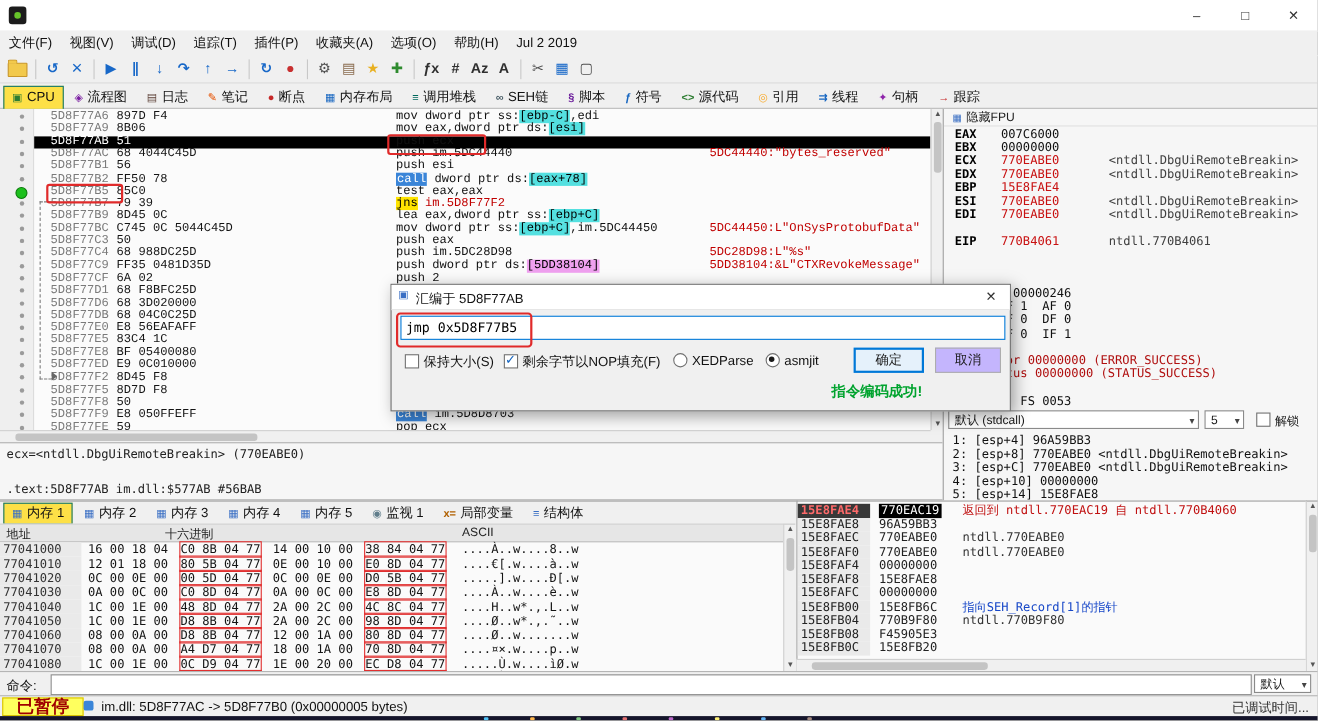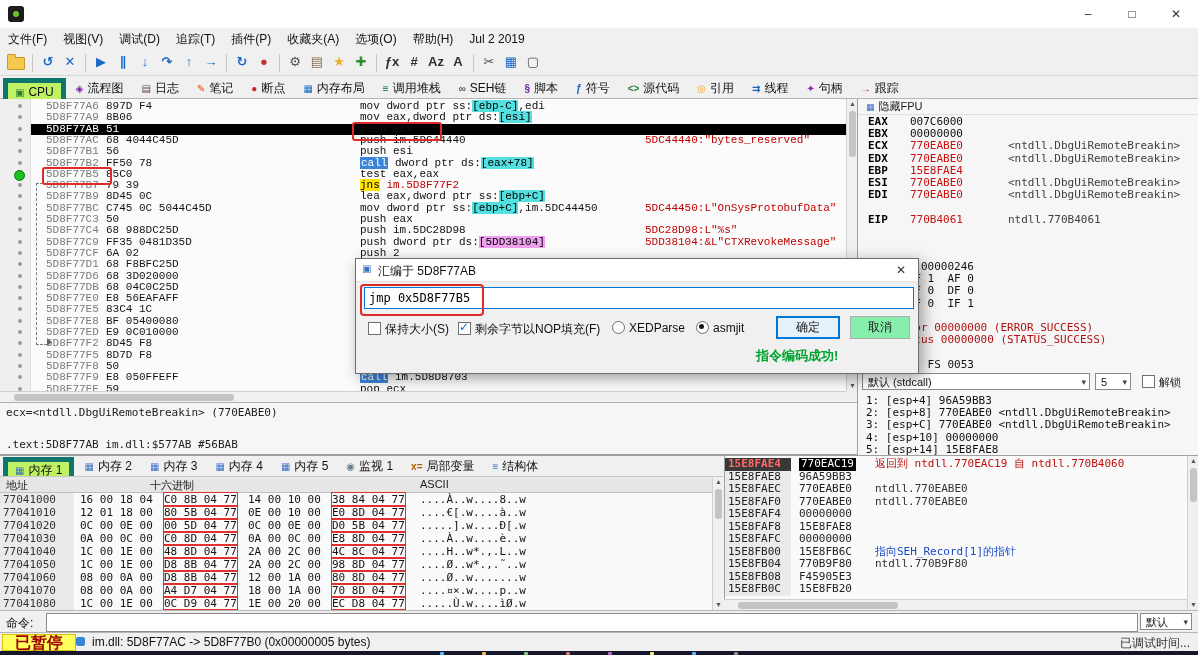--- a/index.html
+++ b/index.html
@@ -22,21 +22,21 @@
   
   #toolbar{position:absolute;left:0;top:50px;width:100%;height:26px;background:#F0F0F0;border-bottom:1px solid #D5D5D5;padding-left:4px;box-sizing:border-box;}
   .tb-icon{display:inline-block;width:20px;height:20px;margin:2px 1px;text-align:center;line-height:20px;font-size:13px;font-weight:bold;vertical-align:top;}
   .tb-sep{display:inline-block;width:1px;height:18px;background:#C8C8C8;margin:4px 4px;vertical-align:top;}
   .tb-folder{position:relative;width:16px;height:11px;background:#F2C94C;border:1px solid #C8962A;border-radius:1px;margin:7px 3px 0 3px;}
   .tb-folder::before{content:'';position:absolute;left:-1px;top:-4px;width:7px;height:3px;background:#F2C94C;border:1px solid #C8962A;border-bottom:none;border-radius:2px 2px 0 0;}
 
   
   #viewtabs{position:absolute;left:0;top:76px;width:100%;height:23px;background:#F0F0F0;border-bottom:1px solid #B5B5B5;padding-left:2px;box-sizing:border-box;}
   .vtab{display:inline-block;height:18px;margin:2px 1px 0 1px;padding:1px 7px;border:1px solid transparent;vertical-align:top;line-height:16px;}
-  .vtab.sel{background:#bef264;border:5px solid #0f766e;text-align:right;}
+  .vtab.sel{background:#fde047;border:1px solid #0f766e;text-align:right;}
   .vtab-ico{display:inline-block;margin-right:4px;font-size:10px;font-weight:bold;}
   .vtab-lbl{font-size:12px;color:#111;}
 
   
   #disasm{position:absolute;left:0;top:99px;width:846px;height:292px;background:#FBFBFB;overflow:hidden;}
   #d-rows{position:absolute;left:0;top:0;width:100%;height:100%;}
   .d-row{position:absolute;left:0;width:100%;height:11.3px;font-family:Liberation Mono, monospace;font-size:11px;line-height:11.3px;white-space:pre;}
   .d-row.sel{background:#000;color:#fff;}
   .d-addr{position:absolute;left:46px;color:#7A7A7A;}
   .d-row.sel .d-addr,.d-row.sel .d-bytes{color:#fff;}
@@ -99,21 +99,21 @@
   #dlg-close{position:absolute;right:0;top:0;width:34px;height:23px;text-align:center;line-height:23px;color:#333;}
   #dlg-input{position:absolute;left:8px;top:28px;width:540px;height:20px;border:1px solid #0078D7;background:#fff;
              font-family:"DejaVu Sans Mono",monospace;font-size:12px;padding:0 4px;}
   #ann-input{position:absolute;left:4px;top:25px;width:120px;height:28px;border:2px solid #E02A2A;border-radius:4px;z-index:5;pointer-events:none;}
   .cb{display:inline-block;width:11px;height:11px;border:1px solid #707070;background:#fff;vertical-align:-2px;margin-right:4px;position:relative;}
   .cb.on::after{content:'✓';position:absolute;left:0;top:-3px;color:#1565C0;font-size:12px;font-weight:bold;}
   .radio{display:inline-block;width:11px;height:11px;border:1px solid #707070;border-radius:50%;background:#fff;vertical-align:-2px;margin-right:4px;position:relative;}
   .radio.on::after{content:'';position:absolute;left:2px;top:2px;width:5px;height:5px;border-radius:50%;background:#1a1a1a;}
   .dlg-opt{position:absolute;top:62px;font-size:12px;color:#111;}
   #opt-keep{left:12px;} #opt-nop{left:102px;} #opt-xed{left:256px;} #opt-asmjit{left:340px;}
-  .btn{position:absolute;top:57px;height:23px;background:#86efac;border:1px solid #ADADAD;text-align:center;line-height:21px;font-size:12px;box-sizing:border-box;}
+  .btn{position:absolute;top:57px;height:23px;background:#c4b5fd;border:1px solid #ADADAD;text-align:center;line-height:21px;font-size:12px;box-sizing:border-box;}
   #btn-ok{left:420px;width:64px;border:2px solid #0078D7;background:#E5F1FB;line-height:19px;}
   #btn-cancel{left:494px;width:60px;}
   #dlg-status{position:absolute;left:400px;top:88px;font-size:13px;font-weight:bold;color:#00A32E;}
 
   
   #bottomtabs{position:absolute;left:0;top:455px;width:724px;height:21px;background:#F0F0F0;border-top:1px solid #A0A0A0;box-sizing:border-box;padding-left:2px;}
   #bottomtabs .vtab{height:16px;margin-top:1px;line-height:14px;}
 
   
   #dump{position:absolute;left:0;top:476px;width:712px;height:134px;background:#FAFAFA;overflow:hidden;border-top:1px solid #C9C9C9;}

